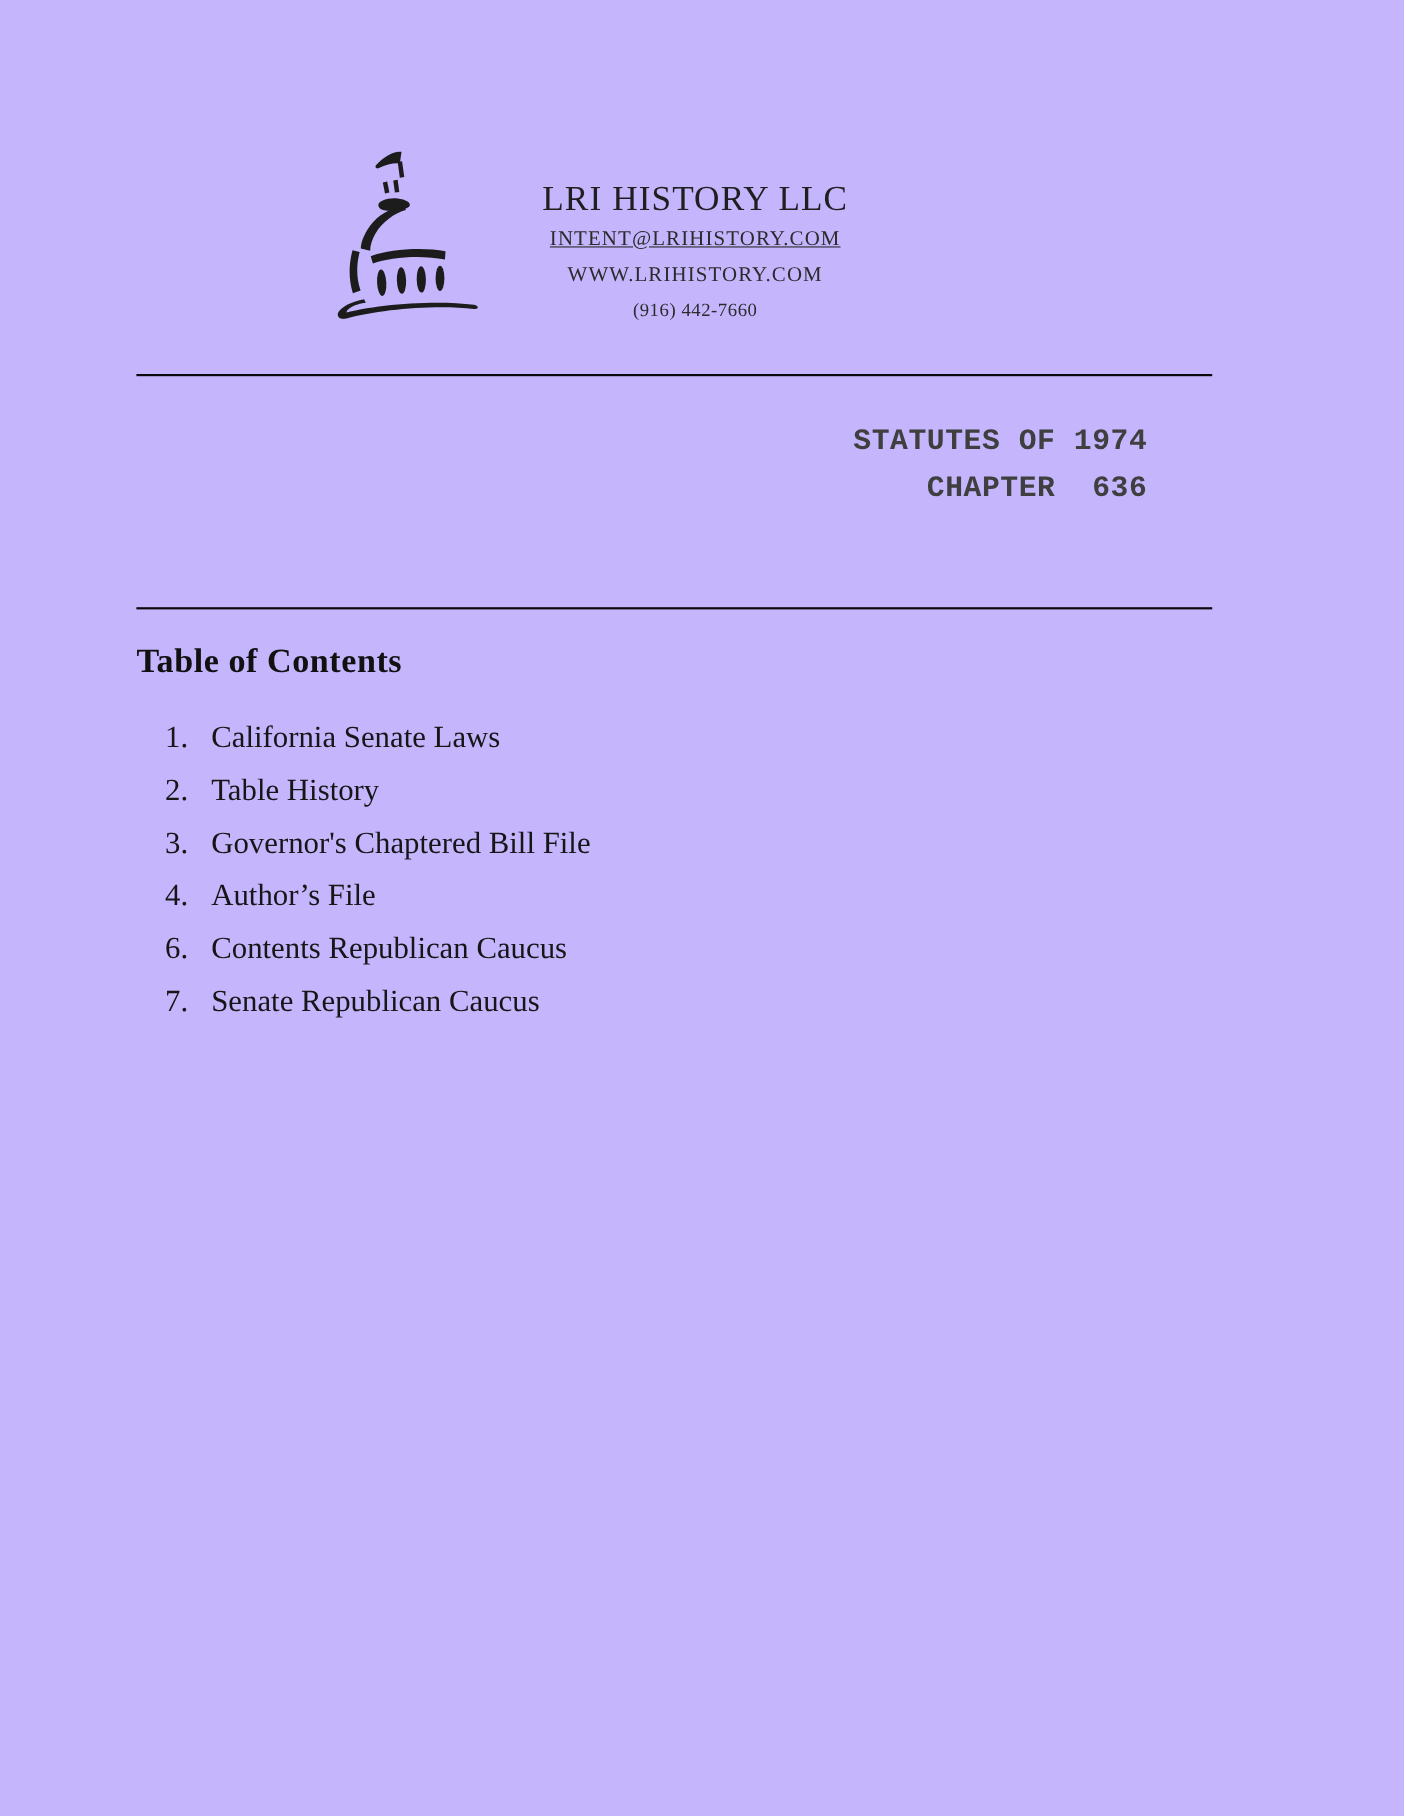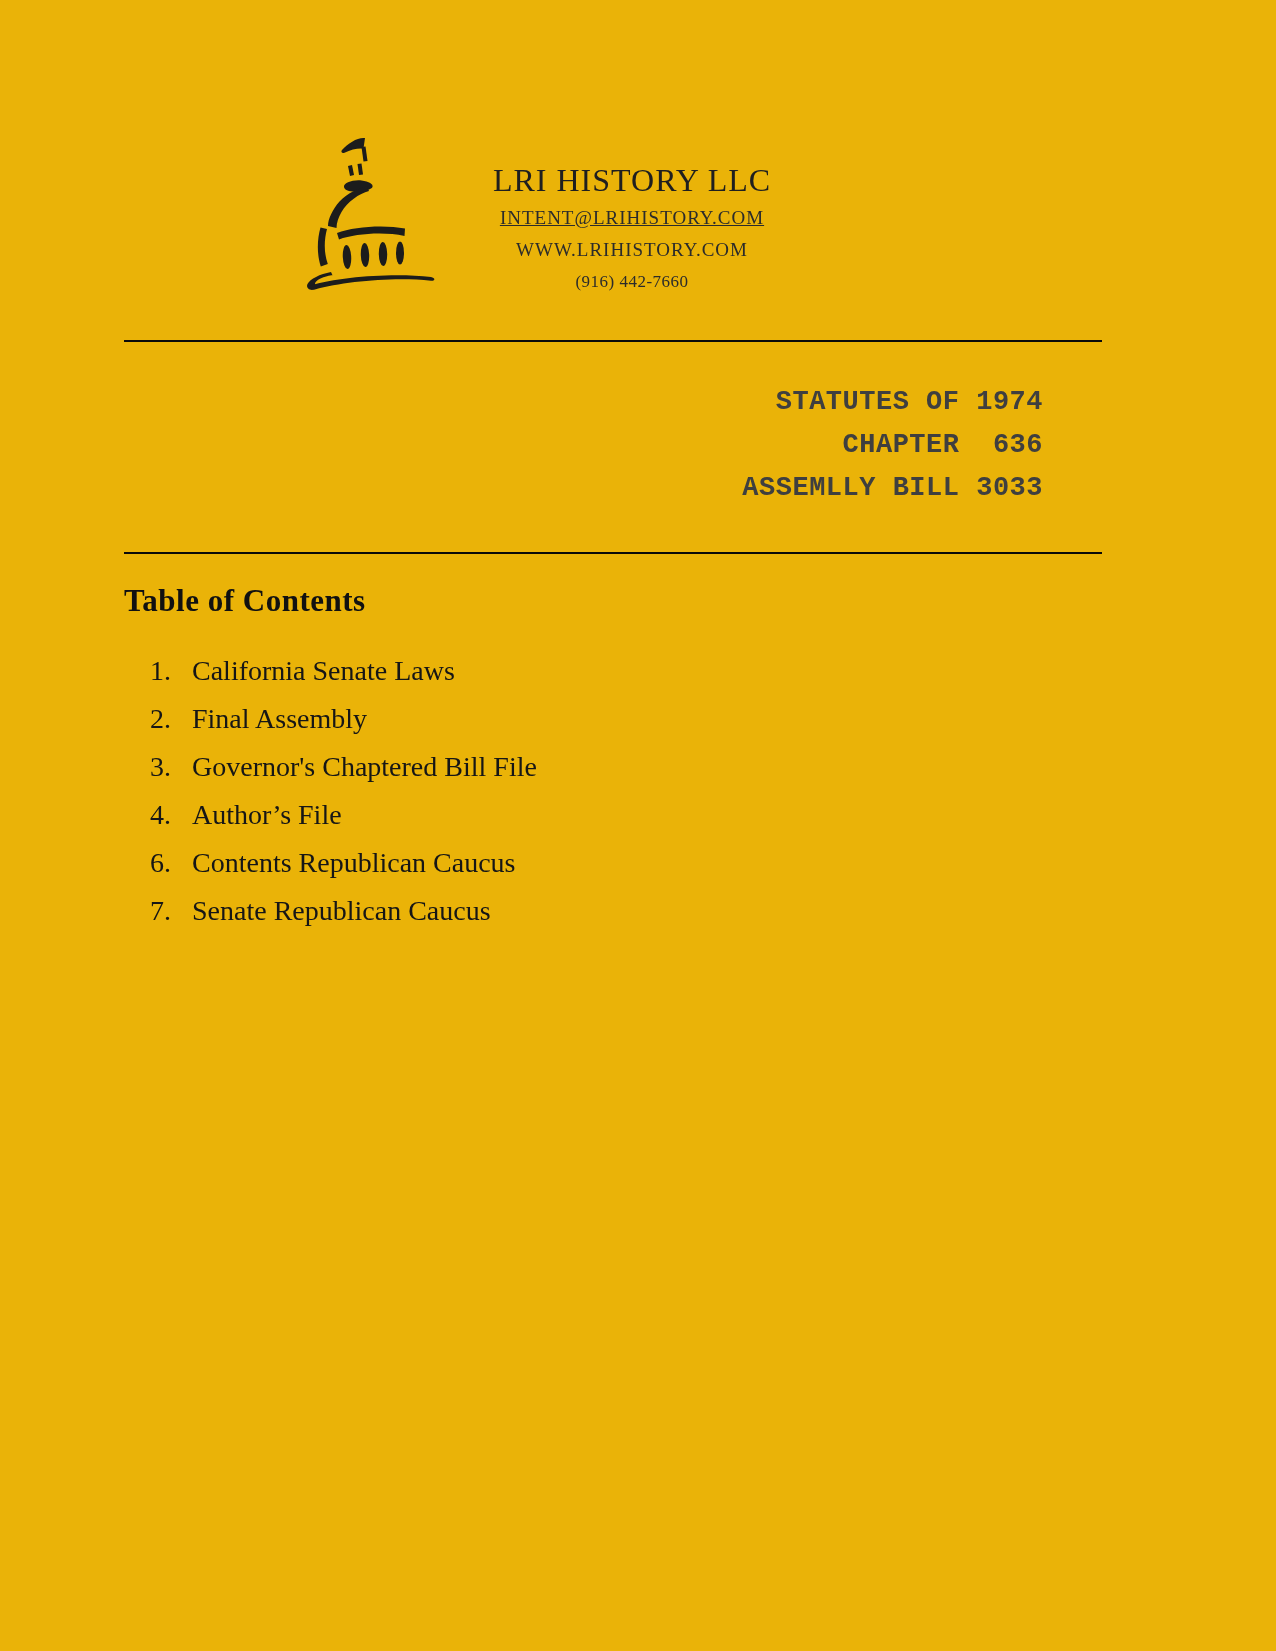--- a/index.html
+++ b/index.html
@@ -4,21 +4,21 @@
 <style>
   html, body {
     margin: 0;
     padding: 0;
     background: #ffffff;
   }
   .page {
     position: relative;
     width: 1276px;
     height: 1651px;
-    background: #eab308;
+    background: #c4b5fd;
     font-family: "Liberation Serif", serif;
     overflow: hidden;
   }
 
   
   .logo {
     position: absolute;
     left: 298px;
     top: 134px;
     width: 148px;
@@ -156,31 +156,30 @@
   <div class="brand-block brand-email">INTENT@LRIHISTORY.COM</div>
   <div class="brand-block brand-web">WWW.LRIHISTORY.COM</div>
   <div class="brand-block brand-phone">(916) 442-7660</div>
 
   <div class="rule rule-top"></div>
   <div class="rule rule-bottom"></div>
 
   <div class="citation">
     <div class="citation-line">STATUTES OF 1974</div>
     <div class="citation-line">CHAPTER  636</div>
-    <div class="citation-line">ASSEMLLY BILL 3033</div>
   </div>
 
   <div class="toc-heading">Table of Contents</div>
 
   <ol class="toc-list">
     <li class="toc-item">
       <span class="toc-num">1.</span><span>California Senate Laws</span>
     </li>
     <li class="toc-item">
-      <span class="toc-num">2.</span><span>Final Assembly</span>
+      <span class="toc-num">2.</span><span>Table History</span>
     </li>
     <li class="toc-item">
       <span class="toc-num">3.</span><span>Governor's Chaptered Bill File</span>
     </li>
     <li class="toc-item">
       <span class="toc-num">4.</span><span>Author’s File</span>
     </li>
     <li class="toc-item">
       <span class="toc-num">6.</span><span>Contents Republican Caucus</span>
     </li>

